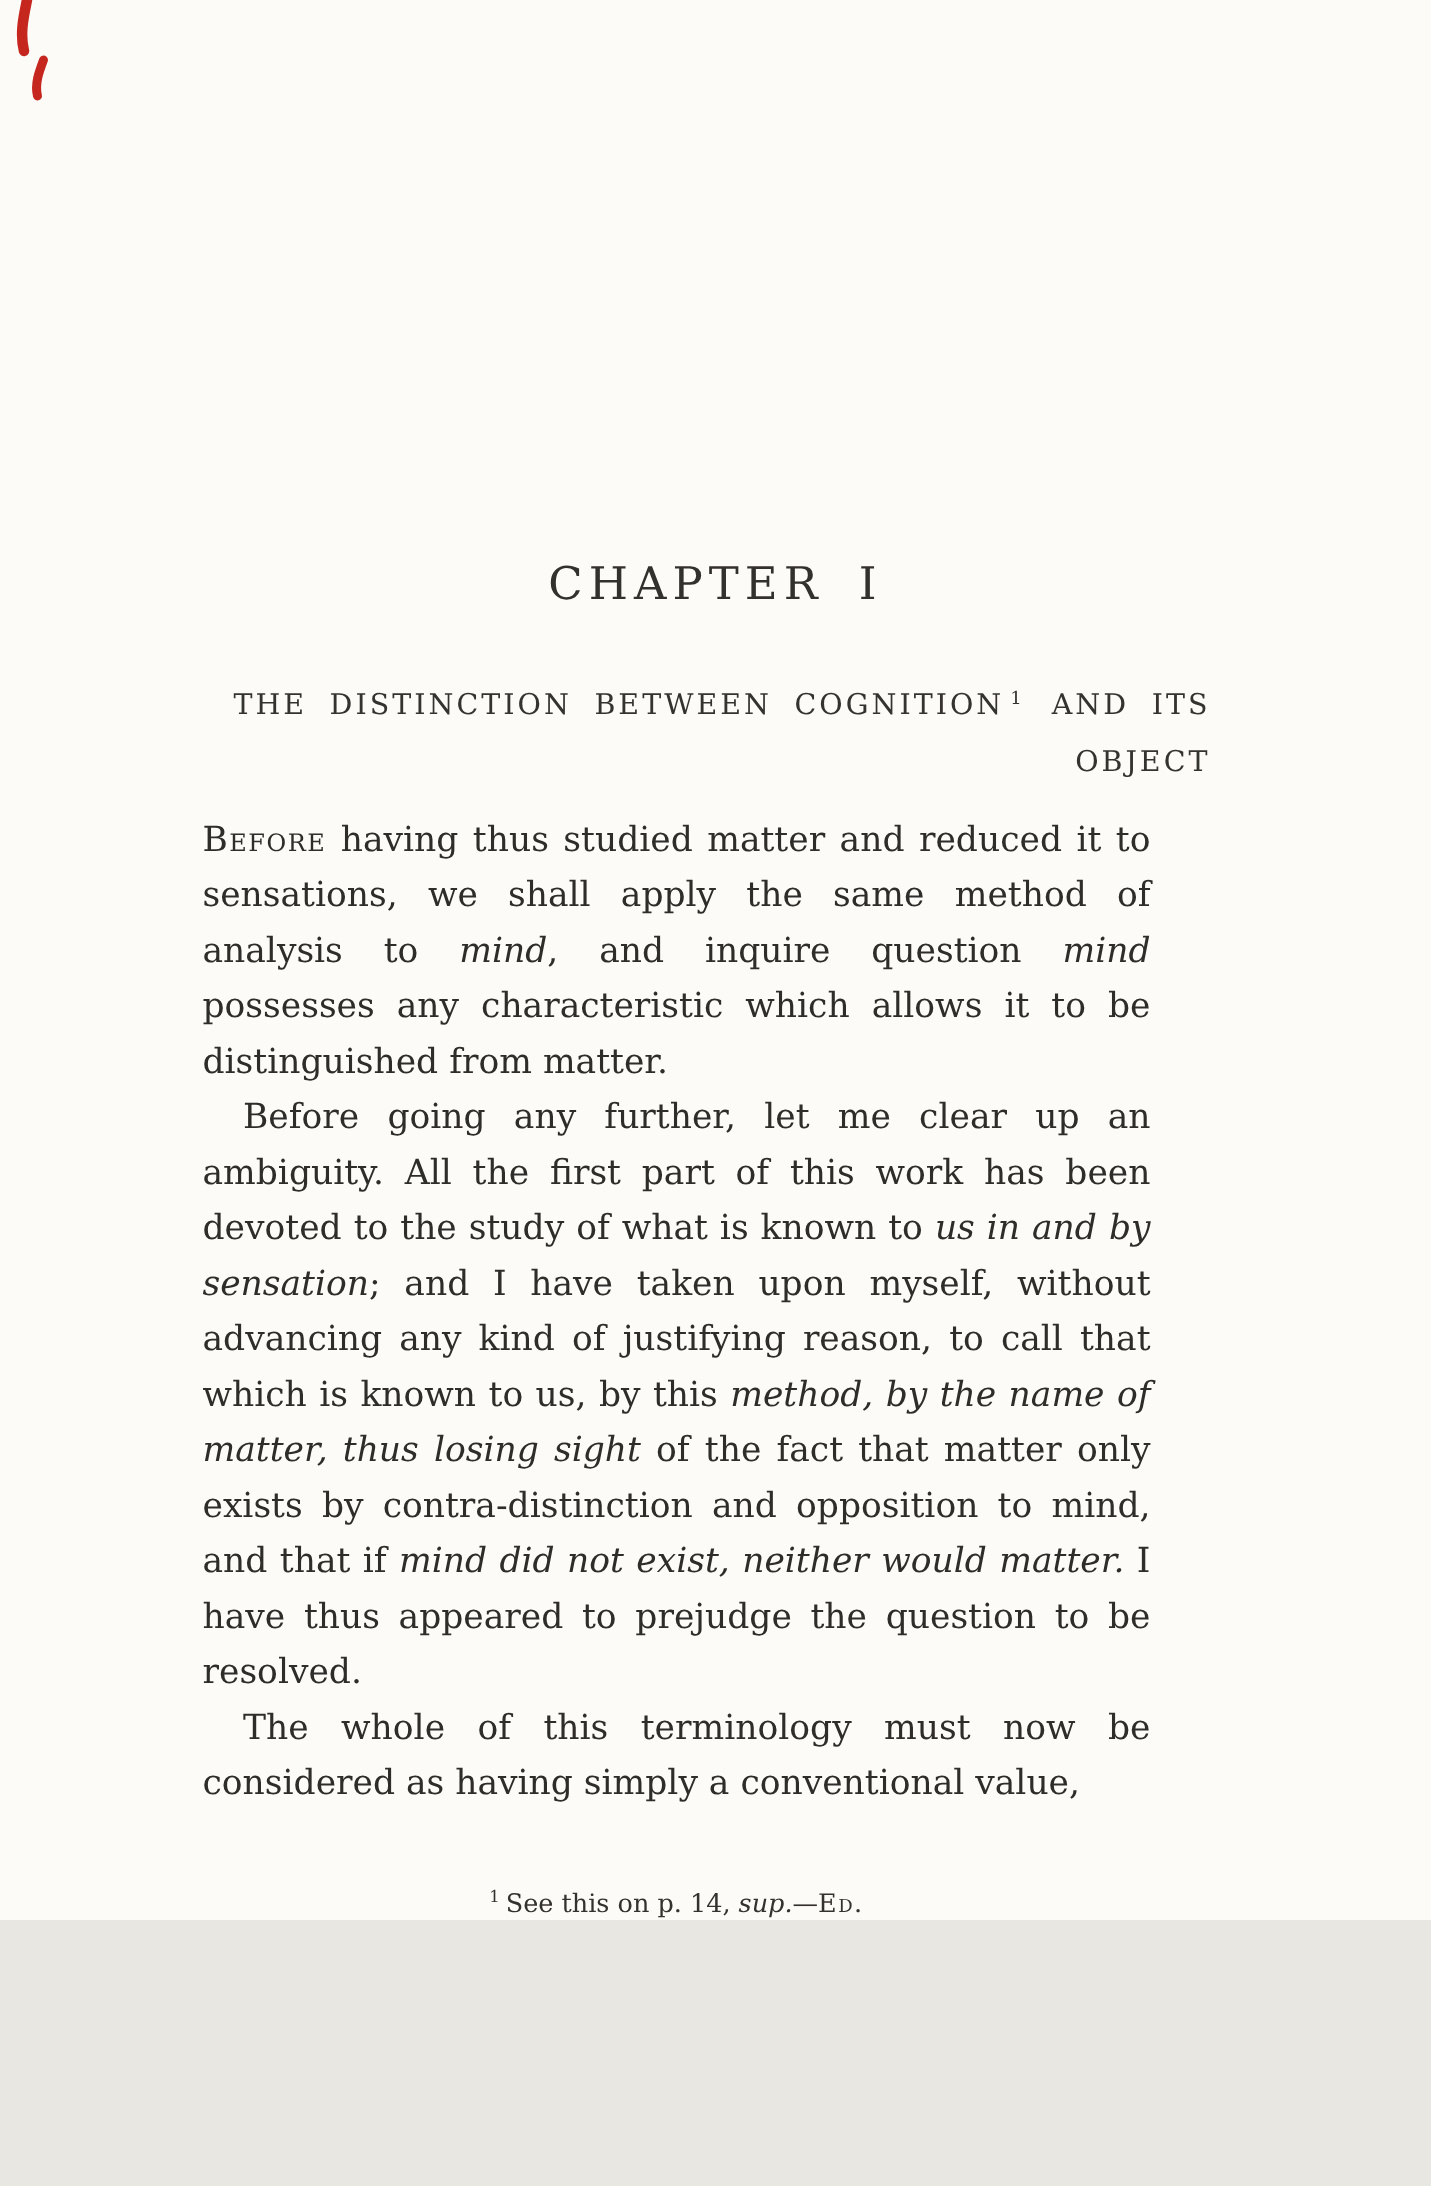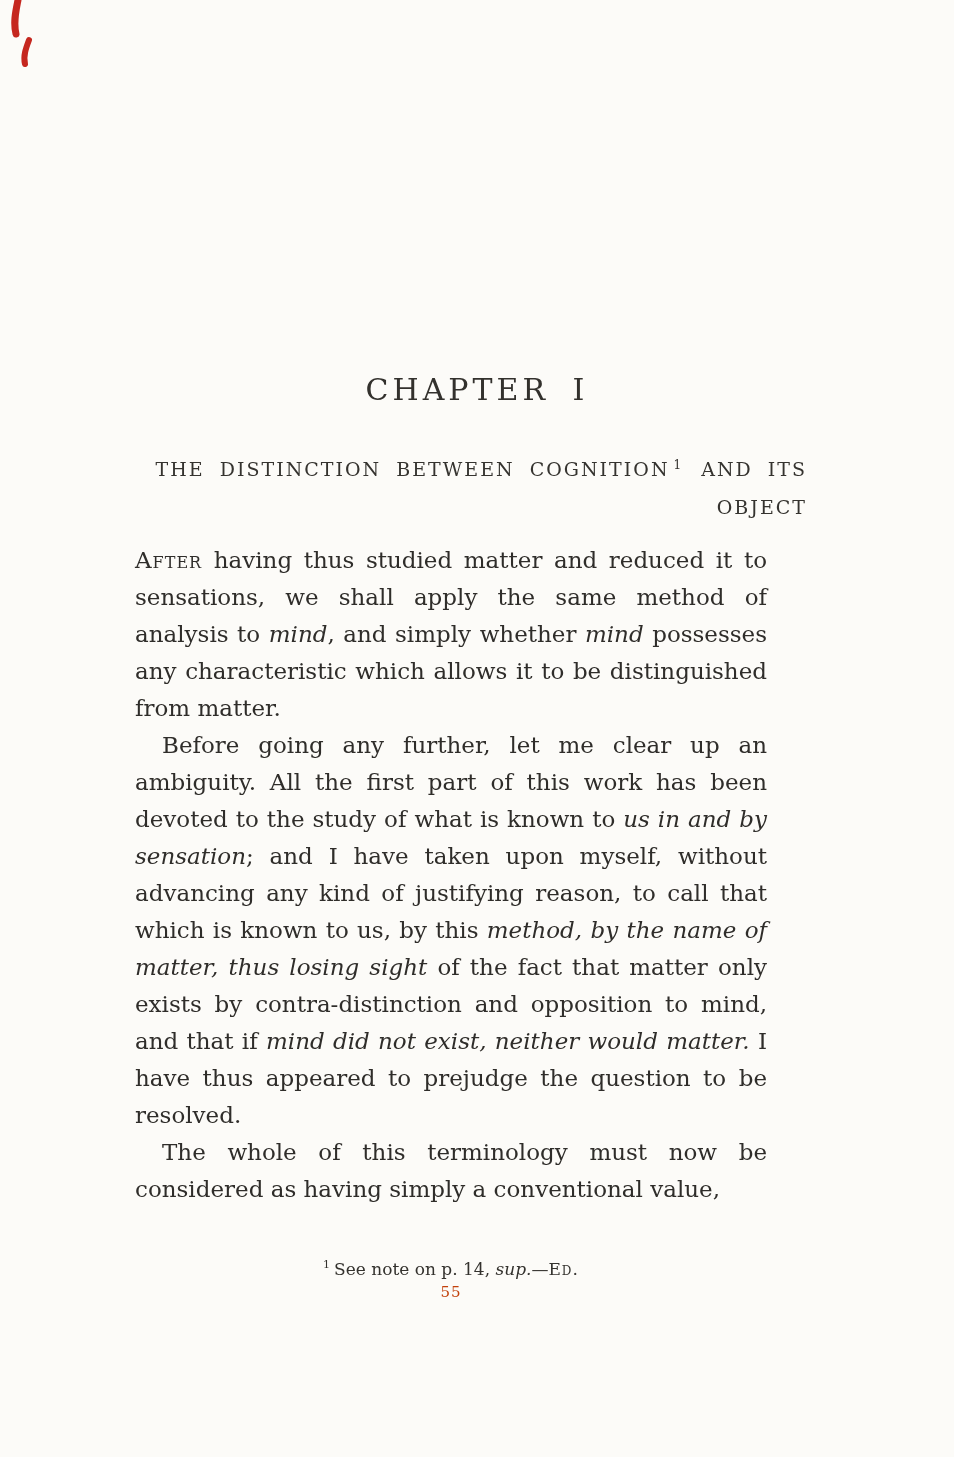--- a/index.html
+++ b/index.html
@@ -3,21 +3,21 @@
 <meta charset="utf-8">
 <style>
   html, body {
     margin: 0;
     padding: 0;
     background: #e9e7e2;
   }
   .page {
     position: relative;
     width: 954px;
-    height: 1457px;
+    height: 1280px;
     margin: 0 auto;
     background: #fcfbf8;
     font-family: "DejaVu Serif", "Liberation Serif", serif;
     color: #2f2d2a;
     overflow: hidden;
   }
   .scan-mark {
     position: absolute;
     top: 0;
     left: 4px;
@@ -107,24 +107,24 @@
   <div class="chapter-title">CHAPTER I</div>
 
   <div class="section-title">
     <div>
       <span>THE DISTINCTION BETWEEN COGNITION</span><sup>1</sup><span> AND ITS</span>
     </div>
     <div>OBJECT</div>
   </div>
 
   <div class="body-text">
-      <p class="para"><span class="sc">After</span><span> having thus studied matter and reduced it to sensations, we shall apply the same method of analysis to </span><span class="it">mind</span><span>, and simply whether </span><span class="it">mind</span><span> possesses any characteristic which allows it to be distinguished from matter.</span></p>
+      <p class="para"><span class="sc">Before</span><span> having thus studied matter and reduced it to sensations, we shall apply the same method of analysis to </span><span class="it">mind</span><span>, and inquire question </span><span class="it">mind</span><span> possesses any characteristic which allows it to be distinguished from matter.</span></p>
       <p class="para indent"><span>Before going any further, let me clear up an ambiguity. All the first part of this work has been devoted to the study of what is known to </span><span class="it">us in and by sensation</span><span>; and I have taken upon myself, without advancing any kind of justifying reason, to call that which is known to us, by this </span><span class="it">method, by the name of matter, thus losing sight</span><span> of the fact that matter only exists by contra-distinction and opposition to mind, and that if </span><span class="it">mind did not exist, neither would matter.</span><span> I have thus appeared to prejudge the question to be resolved.</span></p>
       <p class="para indent"><span>The whole of this terminology must now be considered as having simply a conventional value,</span></p>
     </div>
 
   <div class="footnote">
-    <sup>1</sup><span id="footnote-runs"><span>See note on p. 14, </span><span class="it">sup.</span><span>—</span><span class="sc">Ed.</span></span>
+    <sup>1</sup><span id="footnote-runs"><span>See this on p. 14, </span><span class="it">sup.</span><span>—</span><span class="sc">Ed.</span></span>
   </div>
 
   <div class="page-number">55</div>
 
 </div>
 
 </body></html>

